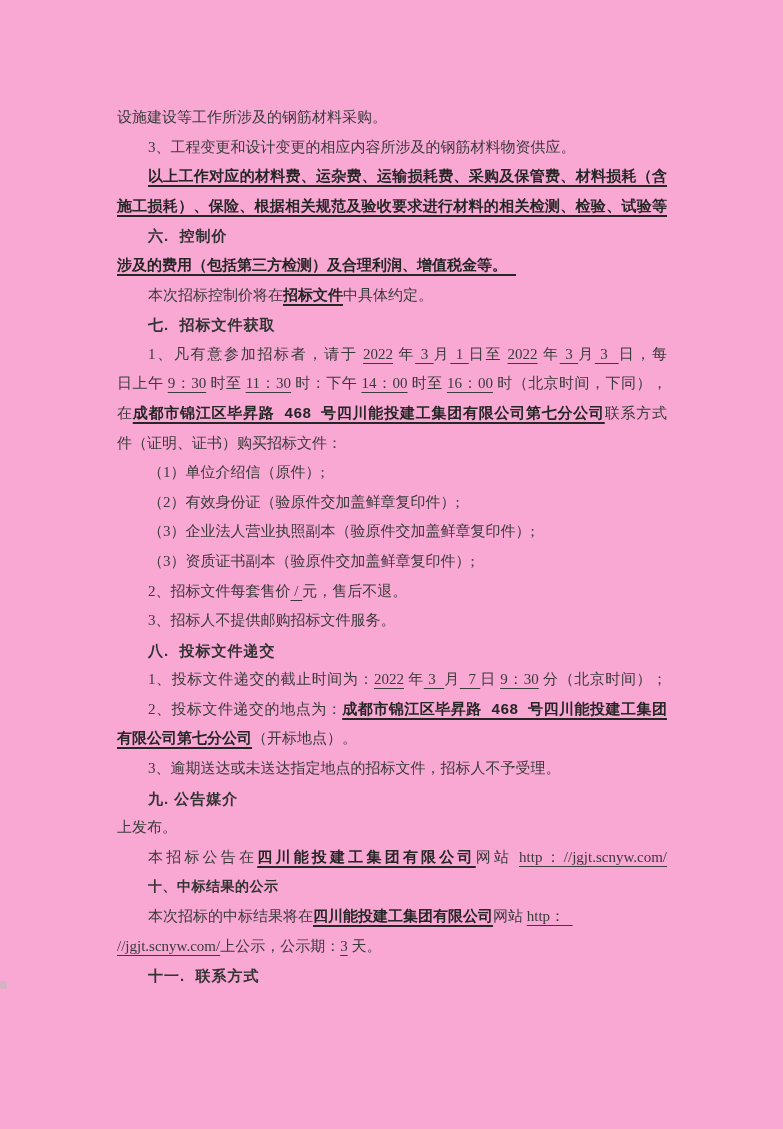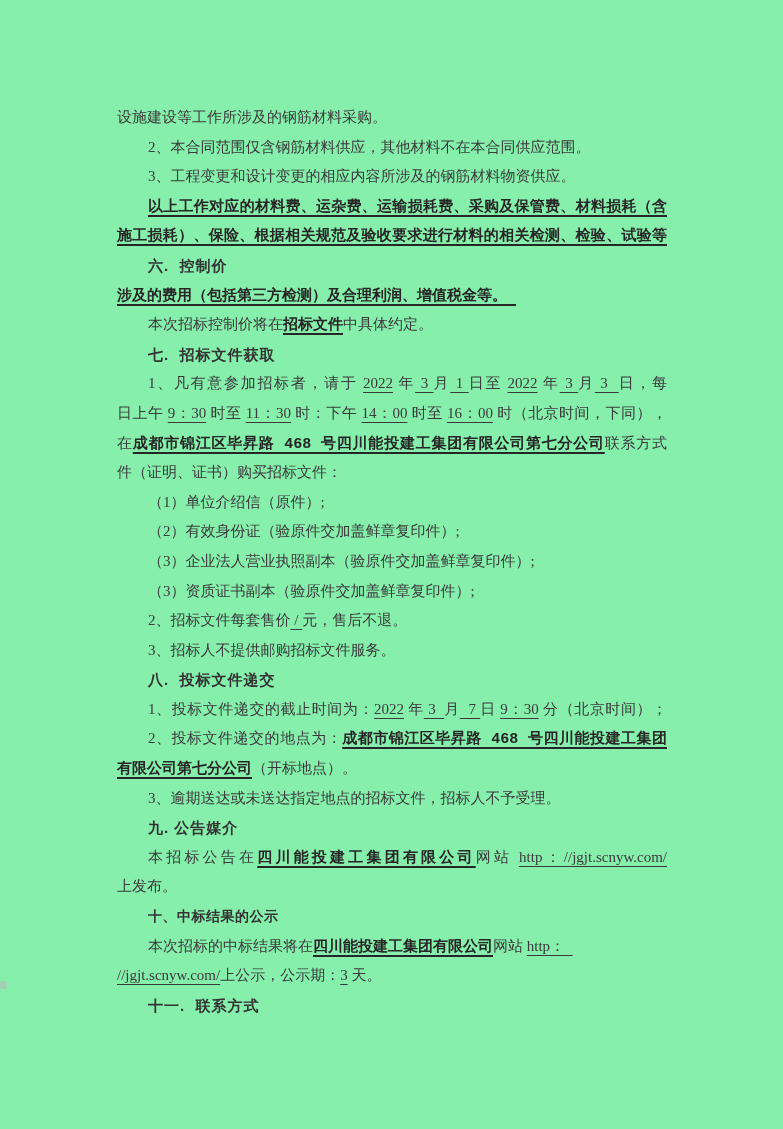--- a/index.html
+++ b/index.html
@@ -5,21 +5,21 @@
   html,body{margin:0;padding:0;}
   body{
     background:#e8e8e8;
     font-family:"Liberation Serif","DejaVu Serif",serif;
   }
   .page{
     position:relative;
     width:783px;
     height:1129px;
     margin:0 auto;
-    background:#86efac;
+    background:#f9a8d4;
     overflow:hidden;
   }
   .doc{
     position:absolute;
     left:117px;
     top:103px;
     width:550px;
   }
   .line{
     display:block;
@@ -65,21 +65,20 @@
     opacity:0.6;
   }
 </style>
 </head>
 <body>
 
 <div class="page">
   <div class="scan-artifact"></div>
   <div class="doc">
       <div class="line body"><span class="run">设施建设等工作所涉及的钢筋材料采购。</span></div>
-      <div class="line body indent"><span class="run">2、本合同范围仅含钢筋材料供应，其他材料不在本合同供应范围。</span></div>
       <div class="line body indent"><span class="run">3、工程变更和设计变更的相应内容所涉及的钢筋材料物资供应。</span></div>
       <div class="line body indent fill"><span class="run b u">以上工作对应的材料费、运杂费、运输损耗费、采购及保管费、材料损耗（含</span></div>
       <div class="line body fill"><span class="run b u">施工损耗）、保险、根据相关规范及验收要求进行材料的相关检测、检验、试验等</span></div>
       <div class="line heading indent"><span class="run">六.  控制价</span></div>
       <div class="line body"><span class="run b u">涉及的费用（包括第三方检测）及合理利润、增值税金等。 </span></div>
       <div class="line body indent"><span class="run">本次招标控制价将在</span><span class="run b u">招标文件</span><span class="run">中具体约定。</span></div>
       <div class="line heading indent"><span class="run">七.  招标文件获取</span></div>
       <div class="line body indent fill"><span class="run">1、凡有意参加招标者，请于 </span><span class="run u">2022</span><span class="run"> 年</span><span class="run u"> 3 </span><span class="run">月</span><span class="run u"> 1 </span><span class="run">日至 </span><span class="run u">2022</span><span class="run"> 年</span><span class="run u"> 3 </span><span class="run">月</span><span class="run u"> 3  </span><span class="run">日，每</span></div>
       <div class="line body fill"><span class="run">日上午 </span><span class="run u">9：30</span><span class="run"> 时至 </span><span class="run u">11：30</span><span class="run"> 时：下午 </span><span class="run u">14：00</span><span class="run"> 时至 </span><span class="run u">16：00</span><span class="run"> 时（北京时间，下同），</span></div>
       <div class="line body fill"><span class="run">在</span><span class="run b u">成都市锦江区毕昇路 468 号四川能投建工集团有限公司第七分公司</span><span class="run">联系方式</span></div>
@@ -89,20 +88,20 @@
       <div class="line body indent"><span class="run">（3）企业法人营业执照副本（验原件交加盖鲜章复印件）;</span></div>
       <div class="line body indent"><span class="run">（3）资质证书副本（验原件交加盖鲜章复印件）;</span></div>
       <div class="line body indent"><span class="run">2、招标文件每套售价</span><span class="run u"> / </span><span class="run">元，售后不退。</span></div>
       <div class="line body indent"><span class="run">3、招标人不提供邮购招标文件服务。</span></div>
       <div class="line heading indent"><span class="run">八.  投标文件递交</span></div>
       <div class="line body indent fill"><span class="run">1、投标文件递交的截止时间为：</span><span class="run u">2022</span><span class="run"> 年</span><span class="run u"> 3  </span><span class="run">月</span><span class="run u">  7 </span><span class="run">日 </span><span class="run u">9：30</span><span class="run"> 分（北京时间）；</span></div>
       <div class="line body indent fill"><span class="run">2、投标文件递交的地点为：</span><span class="run b u">成都市锦江区毕昇路 468 号四川能投建工集团</span></div>
       <div class="line body"><span class="run b u">有限公司第七分公司</span><span class="run">（开标地点）。</span></div>
       <div class="line body indent"><span class="run">3、逾期送达或未送达指定地点的招标文件，招标人不予受理。</span></div>
       <div class="line heading indent"><span class="run">九. 公告媒介</span></div>
+      <div class="line body"><span class="run">上发布。</span></div>
       <div class="line body indent fill"><span class="run">本招标公告在</span><span class="run b u">四川能投建工集团有限公司</span><span class="run">网站 </span><span class="run u">http：//jgjt.scnyw.com/</span></div>
-      <div class="line body"><span class="run">上发布。</span></div>
       <div class="line heading-small indent"><span class="run">十、中标结果的公示</span></div>
       <div class="line body indent"><span class="run">本次招标的中标结果将在</span><span class="run b u">四川能投建工集团有限公司</span><span class="run">网站 </span><span class="run u">http：  </span></div>
       <div class="line body"><span class="run u">//jgjt.scnyw.com/</span><span class="run">上公示，公示期：</span><span class="run u">3</span><span class="run"> 天。</span></div>
       <div class="line heading indent"><span class="run">十一.  联系方式</span></div>
     </div>
 </div>
 
 </body></html>

